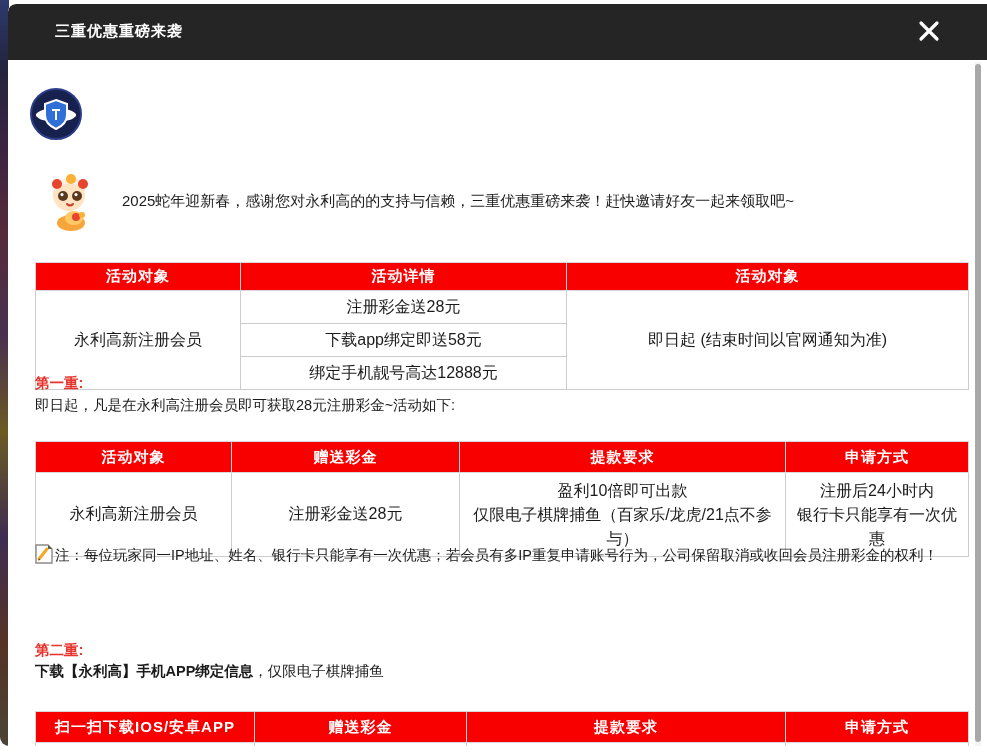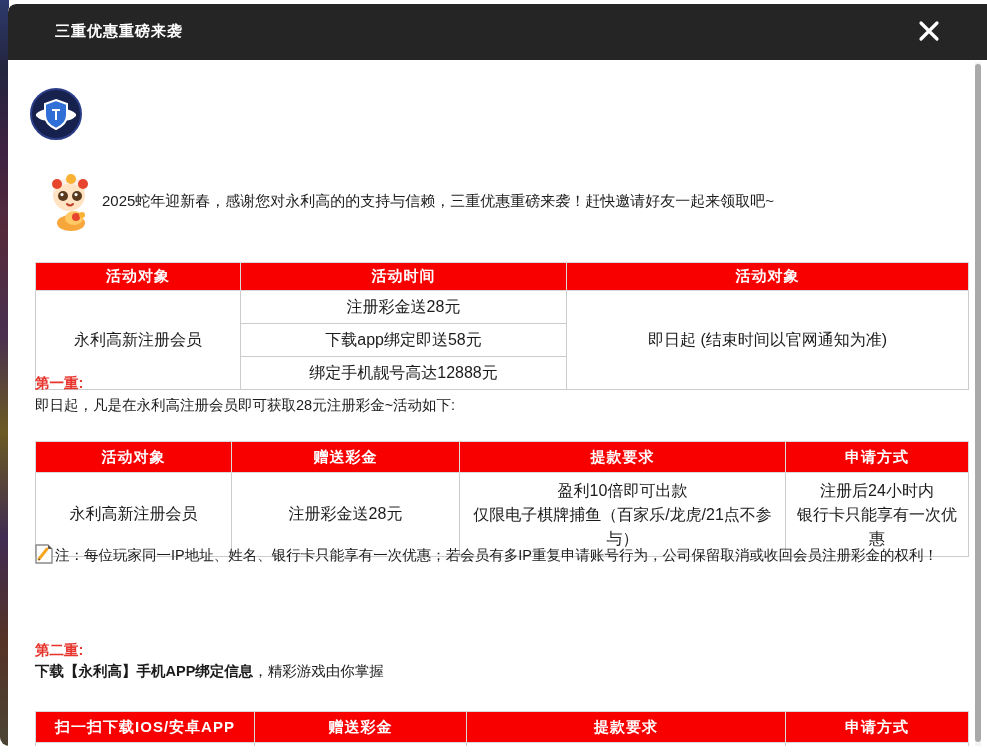--- a/index.html
+++ b/index.html
@@ -24,21 +24,21 @@
   .scrollbar-thumb { position:absolute; left:0; top:2px; width:6px; height:678px; background:#a9a9a9; border-radius:3px; }
 
   
   .badge { position:absolute; left:22px; top:84px; width:160px; height:52px; }
   .badge-pill { position:absolute; left:24px; top:6px; height:42px; padding:0 24px 0 34px; display:flex; align-items:center;
     background:linear-gradient(180deg,#26387c 0%,#15204e 100%); border-radius:22px; }
   .badge-pill span { color:#ffffff; font-size:18px; font-weight:bold; letter-spacing:1px; }
   .badge-logo { position:absolute; left:0; top:0; width:52px; height:52px; }
 
   
-  .intro { position:absolute; left:36px; top:166px; width:910px; height:62px; display:flex; align-items:center; }
+  .intro { position:absolute; left:36px; top:166px; width:910px; height:62px; display:flex; align-items:center;gap:20px; }
   .mascot { width:54px; height:60px; flex:0 0 54px; }
   .intro-text { margin-left:4px; font-size:15px; color:#1c1c1c; }
 
   
   table { border-collapse:collapse; table-layout:fixed; background:#fff;margin-top:20px; }
   td,th { border:1px solid #cccccc; text-align:center; vertical-align:middle; font-size:16px; color:#1b1b1b; font-weight:normal; padding:2px 4px; }
   .th-red { background:#f80000; color:#ffffff; font-weight:bold; font-size:15px; letter-spacing:1px; border-color:#d9d9d9; }
   .tbl1 { position:absolute; left:27px; top:238px; width:933px; }
   .tbl1 .hrow { height:28px; }
   .tbl1 .brow { height:33px; }
@@ -117,21 +117,21 @@
 
     <table class="tbl1">
       <colgroup>
           <col style="width:205px">
           <col style="width:326px">
           <col style="width:402px">
         </colgroup>
       <tbody>
           <tr class="hrow">
         <th class="th-red">活动对象</th>
-        <th class="th-red">活动时间</th>
+        <th class="th-red">活动详情</th>
         <th class="th-red">活动对象</th>
       </tr>
       <tr class="brow">
         <td rowspan="3">永利高新注册会员</td>
         <td>注册彩金送28元</td>
         <td rowspan="3">即日起 (结束时间以官网通知为准)</td>
       </tr>
       <tr class="brow">
             <td>下载app绑定即送58元</td>
           </tr>
@@ -179,21 +179,21 @@
           <path d="M1 1 h12 l4 4 v14 h-16 Z" fill="#ffffff" stroke="#8a8a8a" stroke-width="1.4"></path>
           <path d="M13 1 l4 4 h-4 Z" fill="#555555"></path>
           <path d="M4 15 L12 5" stroke="#f5a623" stroke-width="3" stroke-linecap="round"></path>
           <path d="M3.2 16.5 l2 -1 l-1.2 -1.2 Z" fill="#444444"></path>
         </svg>
       </span><span>注：每位玩家同一IP地址、姓名、银行卡只能享有一次优惠；若会员有多IP重复申请账号行为，公司保留取消或收回会员注册彩金的权利！</span>
     </div>
 
     <div class="sec-title sec2-title">第二重:</div>
     <div class="sec-desc sec2-desc">
-      <span class="bold">下载【永利高】手机APP绑定信息</span><span>，精彩游戏由你掌握</span>
+      <span class="bold">下载【永利高】手机APP绑定信息</span><span>，仅限电子棋牌捕鱼</span>
     </div>
 
     <table class="tbl3">
       <colgroup>
           <col style="width:219px">
           <col style="width:212px">
           <col style="width:319px">
           <col style="width:183px">
         </colgroup>
       <tbody>

